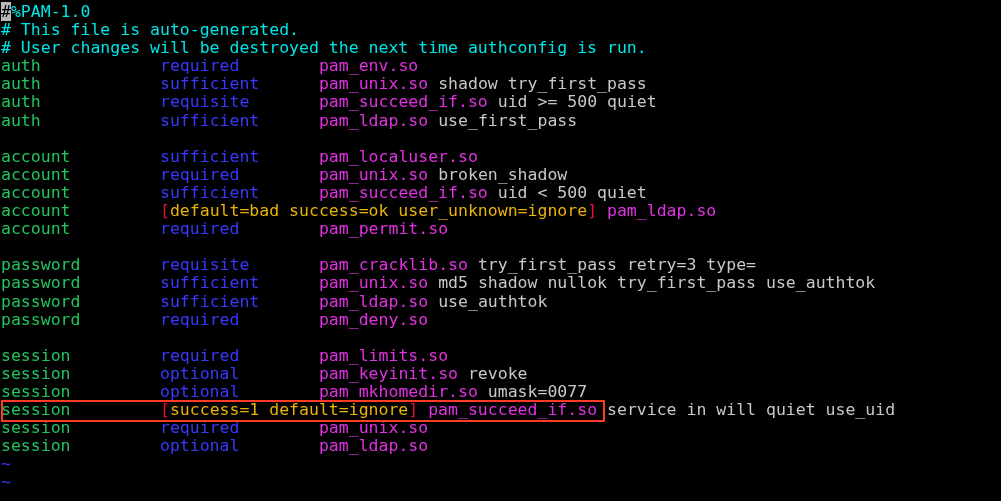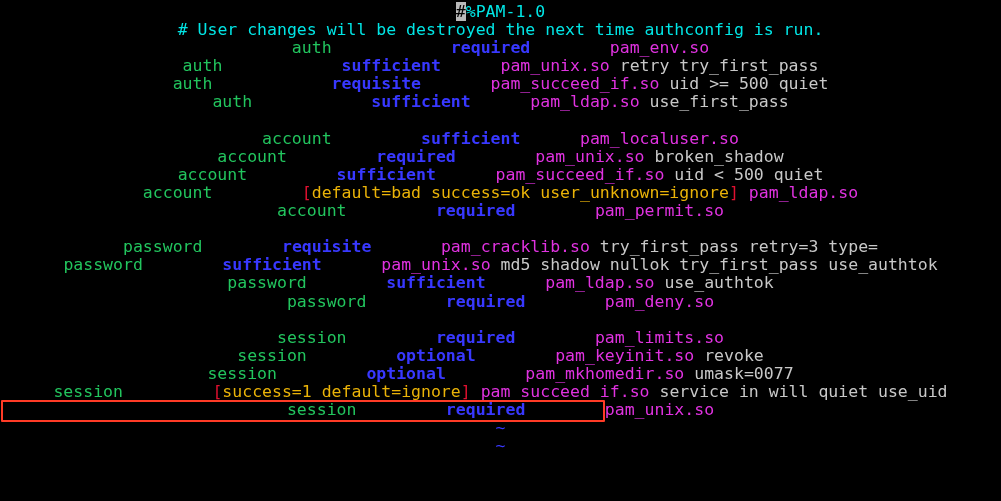--- a/index.html
+++ b/index.html
@@ -11,38 +11,37 @@
   #terminal {
     position: relative;
     width: 1001px;
     height: 501px;
     background: #000000;
     overflow: hidden;
     font-family: "DejaVu Sans Mono", "Liberation Mono", monospace;
     font-size: 16.5px;
     line-height: 18.1px;
     letter-spacing: 0px;
-    text-align: center;
     -webkit-font-smoothing: none;
   }
   .screen {
     position: absolute;
     top: 3px;
     left: 1px;
     width: 999px;
   }
   .row {
     height: 18.1px;
     white-space: pre;
     position: relative;
   }
   
   .c-comment  { color: #00e5e5; }
   .c-type     { color: #22c55e; }
-  .c-flag     { color: #3838ff; font-weight: bold; }
+  .c-flag     { color: #3838ff; }
   .c-module   { color: #e032e0; }
   .c-arg      { color: #c8c8c8; }
   .c-bracket  { color: #e01030; }
   .c-brkinner { color: #eab308; }
   .c-tilde    { color: #3838ff; }
   .cursor {
     background: #b9b9b9;
     color: #000000;
   }
   
@@ -53,39 +52,41 @@
     pointer-events: none;
     border-radius: 1px;
   }
 </style>
 </head>
 <body>
 
 <div id="terminal">
   <div class="screen" id="screen">
       <div class="row"><span class="c-comment cursor">#</span><span class="c-comment">%PAM-1.0</span></div>
+      <div class="row"><span class="c-comment"># This file is auto-generated.</span></div>
       <div class="row"><span class="c-comment"># User changes will be destroyed the next time authconfig is run.</span></div>
       <div class="row"><span class="c-type">auth</span><span class="">            </span><span class="c-flag">required</span><span class="">        </span><span class="c-module">pam_env.so</span></div>
-      <div class="row"><span class="c-type">auth</span><span class="">            </span><span class="c-flag">sufficient</span><span class="">      </span><span class="c-module">pam_unix.so</span><span class=""> </span><span class="c-arg">retry try_first_pass</span></div>
+      <div class="row"><span class="c-type">auth</span><span class="">            </span><span class="c-flag">sufficient</span><span class="">      </span><span class="c-module">pam_unix.so</span><span class=""> </span><span class="c-arg">shadow try_first_pass</span></div>
       <div class="row"><span class="c-type">auth</span><span class="">            </span><span class="c-flag">requisite</span><span class="">       </span><span class="c-module">pam_succeed_if.so</span><span class=""> </span><span class="c-arg">uid &gt;= 500 quiet</span></div>
       <div class="row"><span class="c-type">auth</span><span class="">            </span><span class="c-flag">sufficient</span><span class="">      </span><span class="c-module">pam_ldap.so</span><span class=""> </span><span class="c-arg">use_first_pass</span></div>
       <div class="row"><span class=""> </span></div>
       <div class="row"><span class="c-type">account</span><span class="">         </span><span class="c-flag">sufficient</span><span class="">      </span><span class="c-module">pam_localuser.so</span></div>
       <div class="row"><span class="c-type">account</span><span class="">         </span><span class="c-flag">required</span><span class="">        </span><span class="c-module">pam_unix.so</span><span class=""> </span><span class="c-arg">broken_shadow</span></div>
       <div class="row"><span class="c-type">account</span><span class="">         </span><span class="c-flag">sufficient</span><span class="">      </span><span class="c-module">pam_succeed_if.so</span><span class=""> </span><span class="c-arg">uid &lt; 500 quiet</span></div>
       <div class="row"><span class="c-type">account</span><span class="">         </span><span class="c-bracket">[</span><span class="c-brkinner">default=bad success=ok user_unknown=ignore</span><span class="c-bracket">]</span><span class=""> </span><span class="c-module">pam_ldap.so</span></div>
       <div class="row"><span class="c-type">account</span><span class="">         </span><span class="c-flag">required</span><span class="">        </span><span class="c-module">pam_permit.so</span></div>
       <div class="row"><span class=""> </span></div>
       <div class="row"><span class="c-type">password</span><span class="">        </span><span class="c-flag">requisite</span><span class="">       </span><span class="c-module">pam_cracklib.so</span><span class=""> </span><span class="c-arg">try_first_pass retry=3 type=</span></div>
       <div class="row"><span class="c-type">password</span><span class="">        </span><span class="c-flag">sufficient</span><span class="">      </span><span class="c-module">pam_unix.so</span><span class=""> </span><span class="c-arg">md5 shadow nullok try_first_pass use_authtok</span></div>
       <div class="row"><span class="c-type">password</span><span class="">        </span><span class="c-flag">sufficient</span><span class="">      </span><span class="c-module">pam_ldap.so</span><span class=""> </span><span class="c-arg">use_authtok</span></div>
       <div class="row"><span class="c-type">password</span><span class="">        </span><span class="c-flag">required</span><span class="">        </span><span class="c-module">pam_deny.so</span></div>
       <div class="row"><span class=""> </span></div>
       <div class="row"><span class="c-type">session</span><span class="">         </span><span class="c-flag">required</span><span class="">        </span><span class="c-module">pam_limits.so</span></div>
       <div class="row"><span class="c-type">session</span><span class="">         </span><span class="c-flag">optional</span><span class="">        </span><span class="c-module">pam_keyinit.so</span><span class=""> </span><span class="c-arg">revoke</span></div>
       <div class="row"><span class="c-type">session</span><span class="">         </span><span class="c-flag">optional</span><span class="">        </span><span class="c-module">pam_mkhomedir.so</span><span class=""> </span><span class="c-arg">umask=0077</span></div>
       <div class="row"><span class="c-type">session</span><span class="">         </span><span class="c-bracket">[</span><span class="c-brkinner">success=1 default=ignore</span><span class="c-bracket">]</span><span class=""> </span><span class="c-module">pam_succeed_if.so</span><span class=""> </span><span class="c-arg">service in will quiet use_uid</span></div>
       <div class="row"><span class="c-type">session</span><span class="">         </span><span class="c-flag">required</span><span class="">        </span><span class="c-module">pam_unix.so</span></div>
+      <div class="row"><span class="c-type">session</span><span class="">         </span><span class="c-flag">optional</span><span class="">        </span><span class="c-module">pam_ldap.so</span></div>
       <div class="row"><span class="c-tilde">~</span></div>
       <div class="row"><span class="c-tilde">~</span></div>
     </div>
   <div id="highlight-box" style="left: 1px; top: 400px; width: 604px; height: 22px; border-color: rgb(255, 59, 38);"></div>
 </div>
 
 </body></html>

